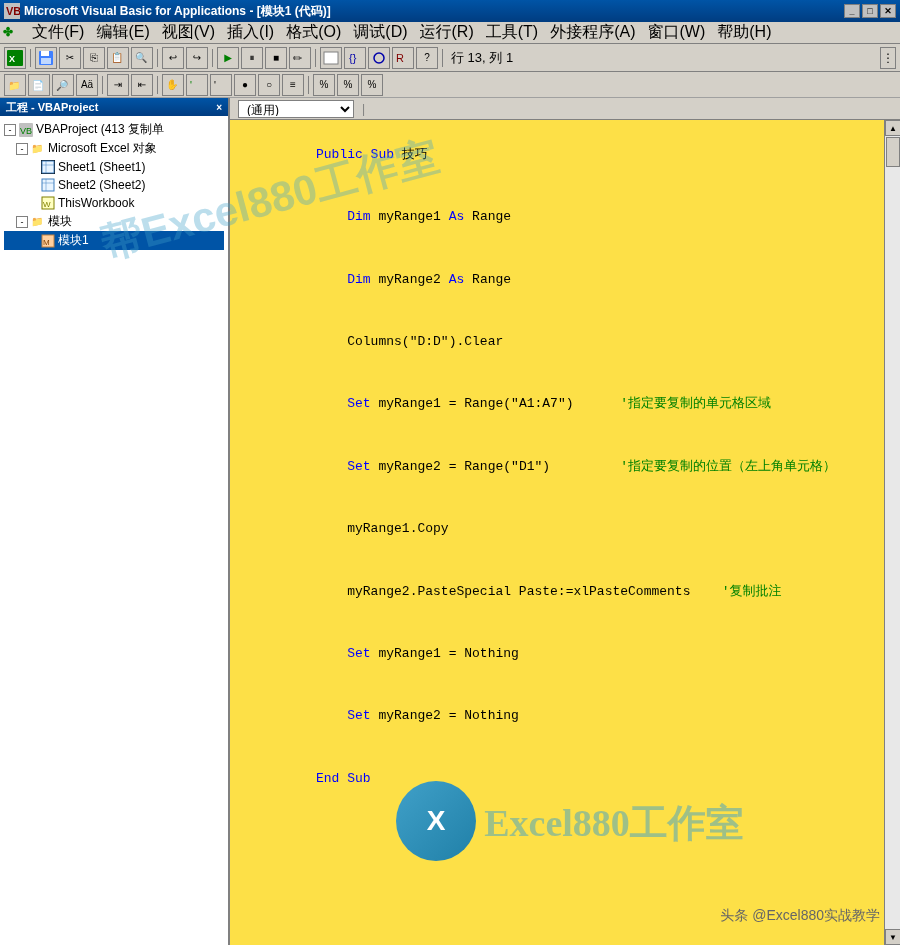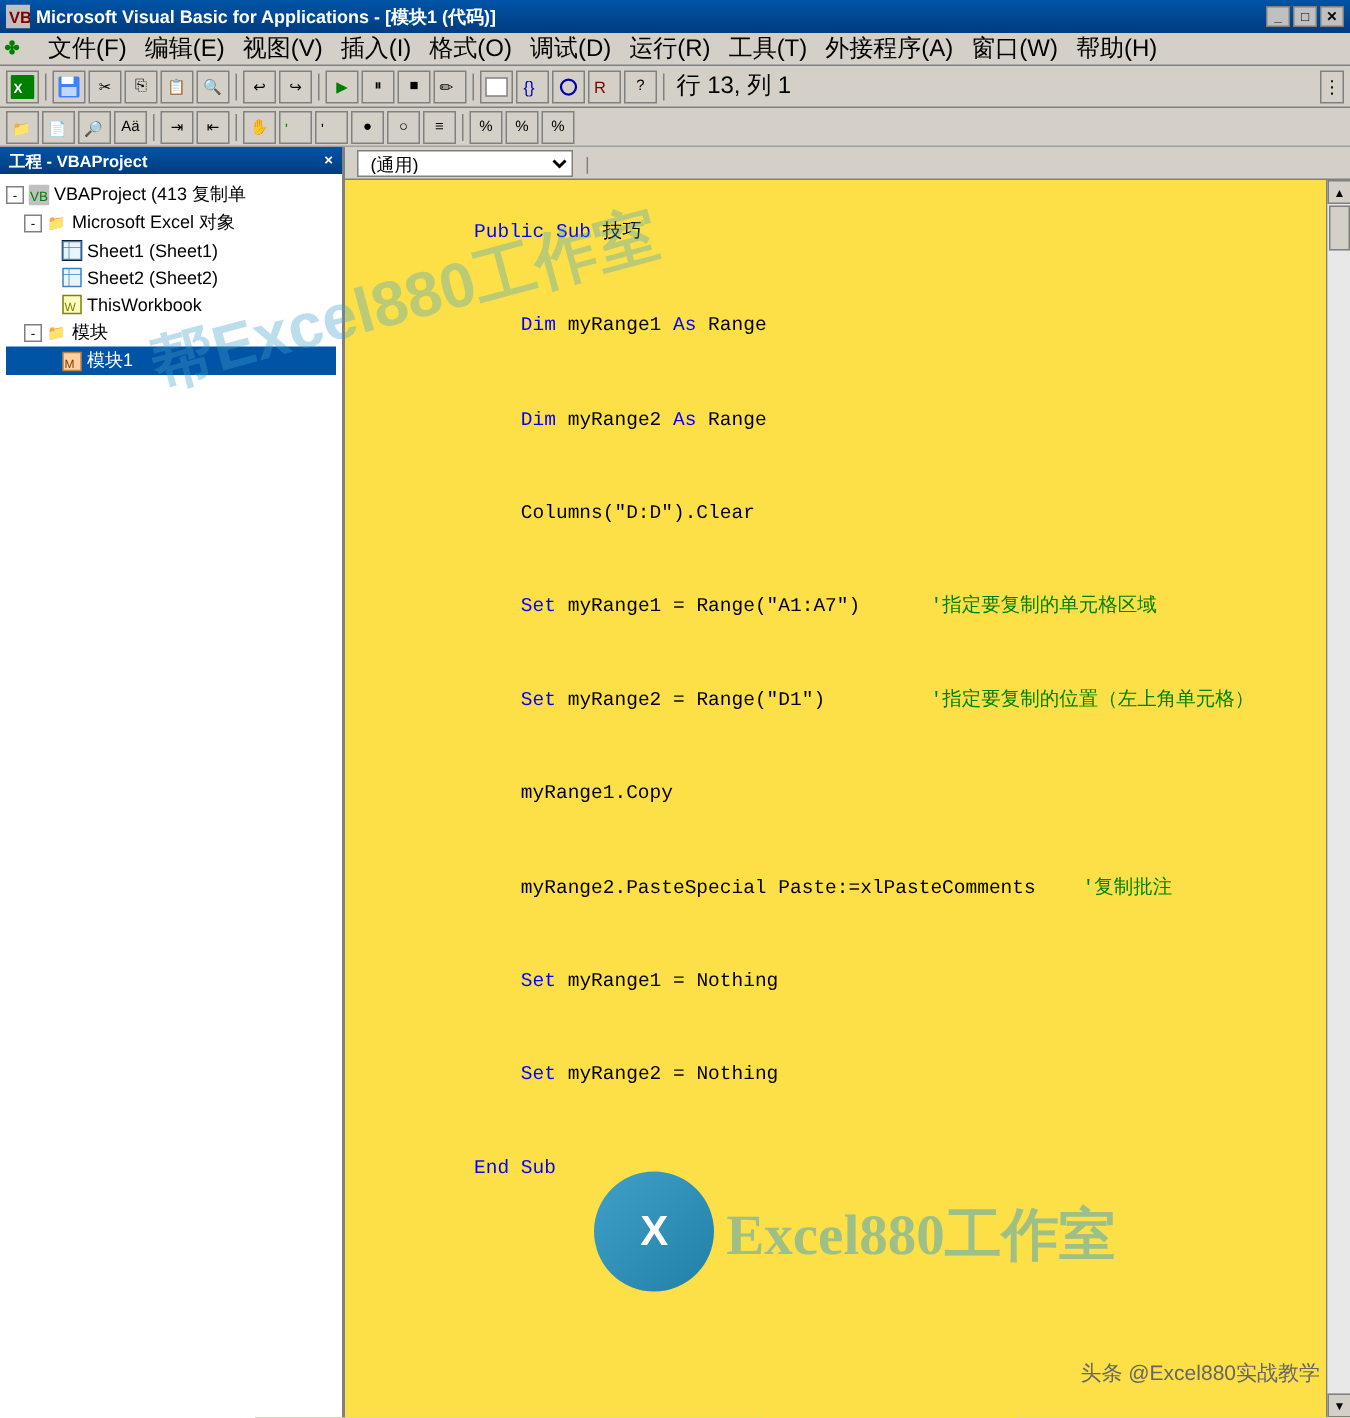--- a/index.html
+++ b/index.html
@@ -94,21 +94,21 @@
       cursor: pointer;
       font-size: 10px;
     }
     .tb-sep {
       width: 1px;
       height: 18px;
       background: #808080;
       margin: 0 2px;
     }
     .tb-text {
-      font-size: 16px;
+      font-size: 13px;
       color: black;
       padding: 0 4px;
     }
 
     
     .main-area {
       display: flex;
       height: calc(945px - 22px - 22px - 28px - 26px);
       background: #c0c0c0;
     }
@@ -230,21 +230,21 @@
       align-items: center;
       padding: 0 8px;
       font-size: 12px;
     }
     .code-dropdown {
       background: white;
       border: 1px solid #808080;
       padding: 1px 4px;
       font-size: 12px;
       height: 18px;
-      width: 144px;
+      width: 116px;
     }
     .code-area {
       flex: 1;
       background: #fde047;
       overflow: auto;
       padding: 4px 8px;
       font-family: 'Courier New', monospace;
       font-size: 13px;
       line-height: 1.6;
       position: relative;

